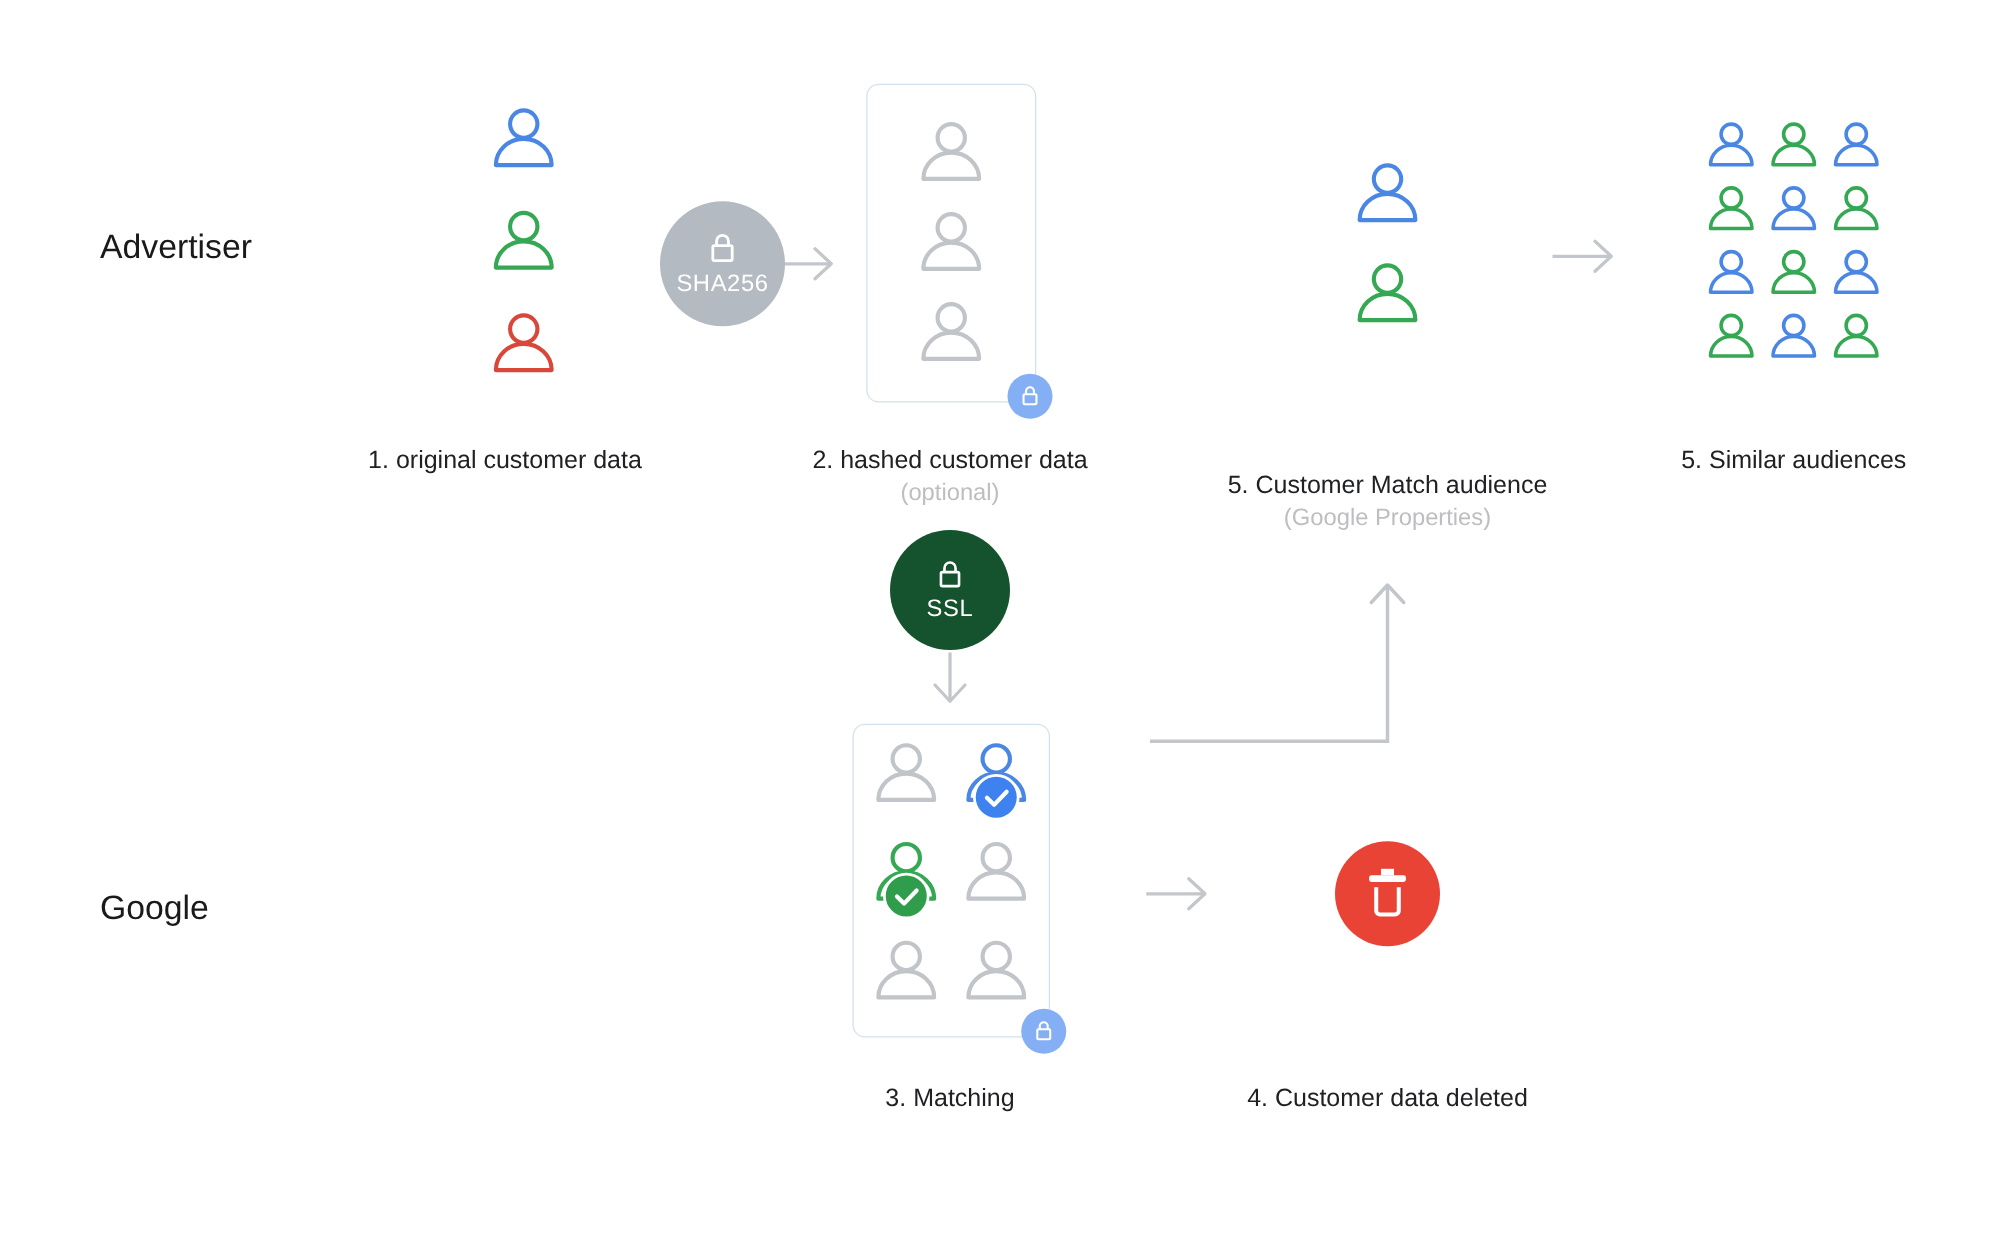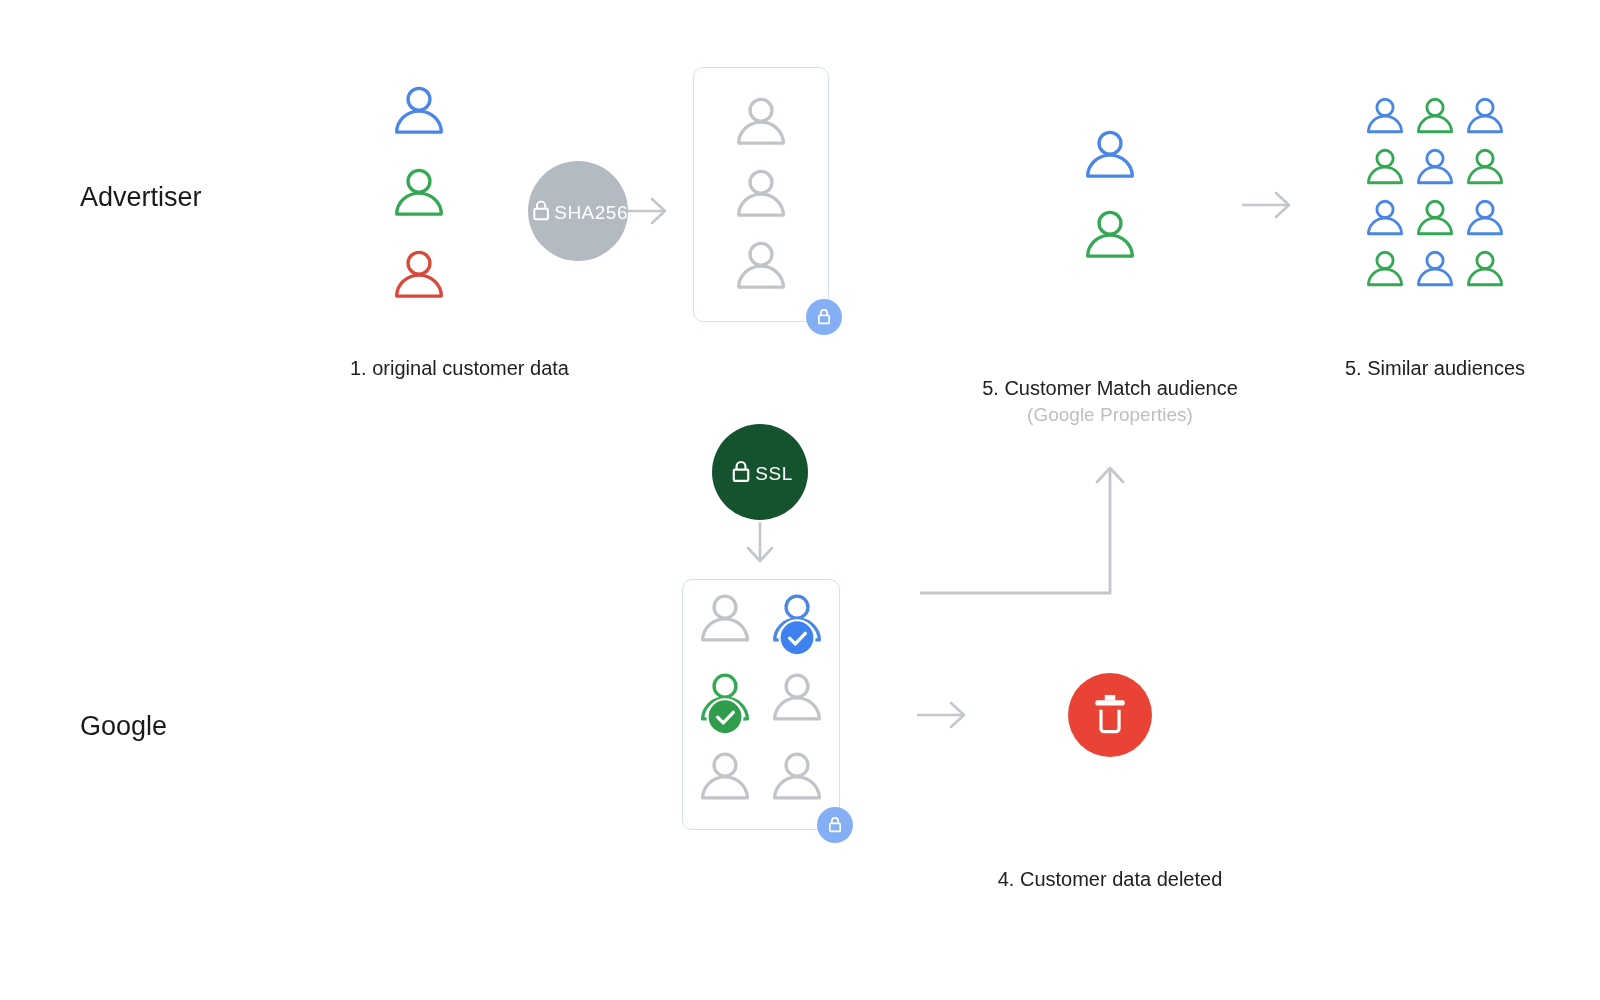--- a/index.html
+++ b/index.html
@@ -6,21 +6,21 @@
   .canvas{
     position:relative;width:1600px;height:996px;background:#ffffff;
     font-family:"Liberation Sans",sans-serif;overflow:hidden;
   }
   .row-label{position:absolute;font-size:27px;color:#1a1a1a;white-space:nowrap;}
   .person-col{position:absolute;display:flex;flex-direction:column;align-items:center;}
   .frame{position:absolute;border:1.5px solid #d3e2ea;border-radius:10px;background:#ffffff;}
   .frame-inner-col{display:flex;flex-direction:column;align-items:center;justify-content:center;height:100%;}
   .frame-inner-grid{display:grid;grid-template-columns:repeat(2,56px);column-gap:16px;row-gap:14px;justify-content:center;align-content:center;height:100%;}
   .grid3{position:absolute;display:grid;grid-template-columns:repeat(3,42px);column-gap:8px;row-gap:12px;}
-  .hash-circle{position:absolute;border-radius:50%;background:#b4bac2;display:flex;flex-direction:row;align-items:center;justify-content:center;}
+  .hash-circle{position:absolute;border-radius:50%;background:#b4bac2;display:flex;flex-direction:column;align-items:center;justify-content:center;}
   .hash-label{font-size:19px;color:#ffffff;margin-top:3px;letter-spacing:.5px;}
   .lock-badge{position:absolute;width:36px;height:36px;border-radius:50%;background:#85aff5;display:flex;align-items:center;justify-content:center;z-index:3;}
   .step-label{position:absolute;width:300px;text-align:center;}
   .step-label .main{font-size:20px;color:#202124;}
   .step-label .sub{font-size:19px;color:#bdbec0;margin-top:4px;}
   .arrow{position:absolute;color:#c3c6ca;}
   .trash-circle{position:absolute;width:84px;height:84px;border-radius:50%;background:#e94335;display:flex;align-items:center;justify-content:center;}
 </style>
 </head>
 <body>
@@ -141,22 +141,26 @@
       <svg width="42" height="39" viewBox="0 0 64 60" fill="none">
         <path d="M6.5 53.5a25.5 24 0 0 1 51 0Z" fill="#fff" stroke="#4a87e5" stroke-width="4.4" stroke-linejoin="round"></path>
         <circle cx="32" cy="16" r="12.5" fill="#fff" stroke="#4a87e5" stroke-width="4.4"></circle>
       </svg>
       <svg width="42" height="39" viewBox="0 0 64 60" fill="none">
         <path d="M6.5 53.5a25.5 24 0 0 1 51 0Z" fill="#fff" stroke="#34a853" stroke-width="4.4" stroke-linejoin="round"></path>
         <circle cx="32" cy="16" r="12.5" fill="#fff" stroke="#34a853" stroke-width="4.4"></circle>
       </svg>
     </div>
 
-  <div class="step-label" style="left:269px;top:357px;text-align:right;">
+  <div class="step-label" style="left:254px;top:357px;">
     <div class="main" style="color: rgb(32, 33, 36);">1. original customer data</div>
+  </div>
+  <div class="step-label" style="left:610px;top:357px;">
+    <div class="main" style="color: rgb(32, 33, 36);">2. hashed customer data</div>
+    <div class="sub" style="color: rgb(189, 190, 192);">(optional)</div>
   </div>
   <div class="step-label" style="left:960px;top:377px;text-align:center;">
     <div class="main" style="color: rgb(32, 33, 36);">5. Customer Match audience</div>
     <div class="sub" style="color: rgb(189, 190, 192);">(Google Properties)</div>
   </div>
   <div class="step-label" style="left:1285px;top:357px;">
     <div class="main" style="color: rgb(32, 33, 36);">5. Similar audiences</div>
   </div>
 
   <div class="hash-circle" style="left: 712px; top: 424px; width: 96px; height: 96px; background: #14532d;">
@@ -222,17 +226,20 @@
   </svg>
 
   <div class="trash-circle" style="left: 1068px; top: 673px; background: rgb(233, 67, 53);">
     <svg viewBox="0 0 40 44" width="38" height="42">
       <rect x="14.5" y="1" width="11" height="5.5" fill="#fff"></rect>
       <rect x="4.5" y="6.5" width="31" height="5.5" rx="2" fill="#fff"></rect>
       <path d="M10.5 16.5v19.8a3.2 3.2 0 0 0 3.2 3.2h12.6a3.2 3.2 0 0 0 3.2-3.2V16.5" stroke="#fff" stroke-width="3.4" fill="none"></path>
     </svg>
   </div>
 
+  <div class="step-label" style="left:610px;top:868px;">
+    <div class="main" style="color: rgb(32, 33, 36);">3. Matching</div>
+  </div>
   <div class="step-label" style="left:960px;top:868px;">
     <div class="main" style="color: rgb(32, 33, 36);">4. Customer data deleted</div>
   </div>
 
 </div>
 
 </body></html>

